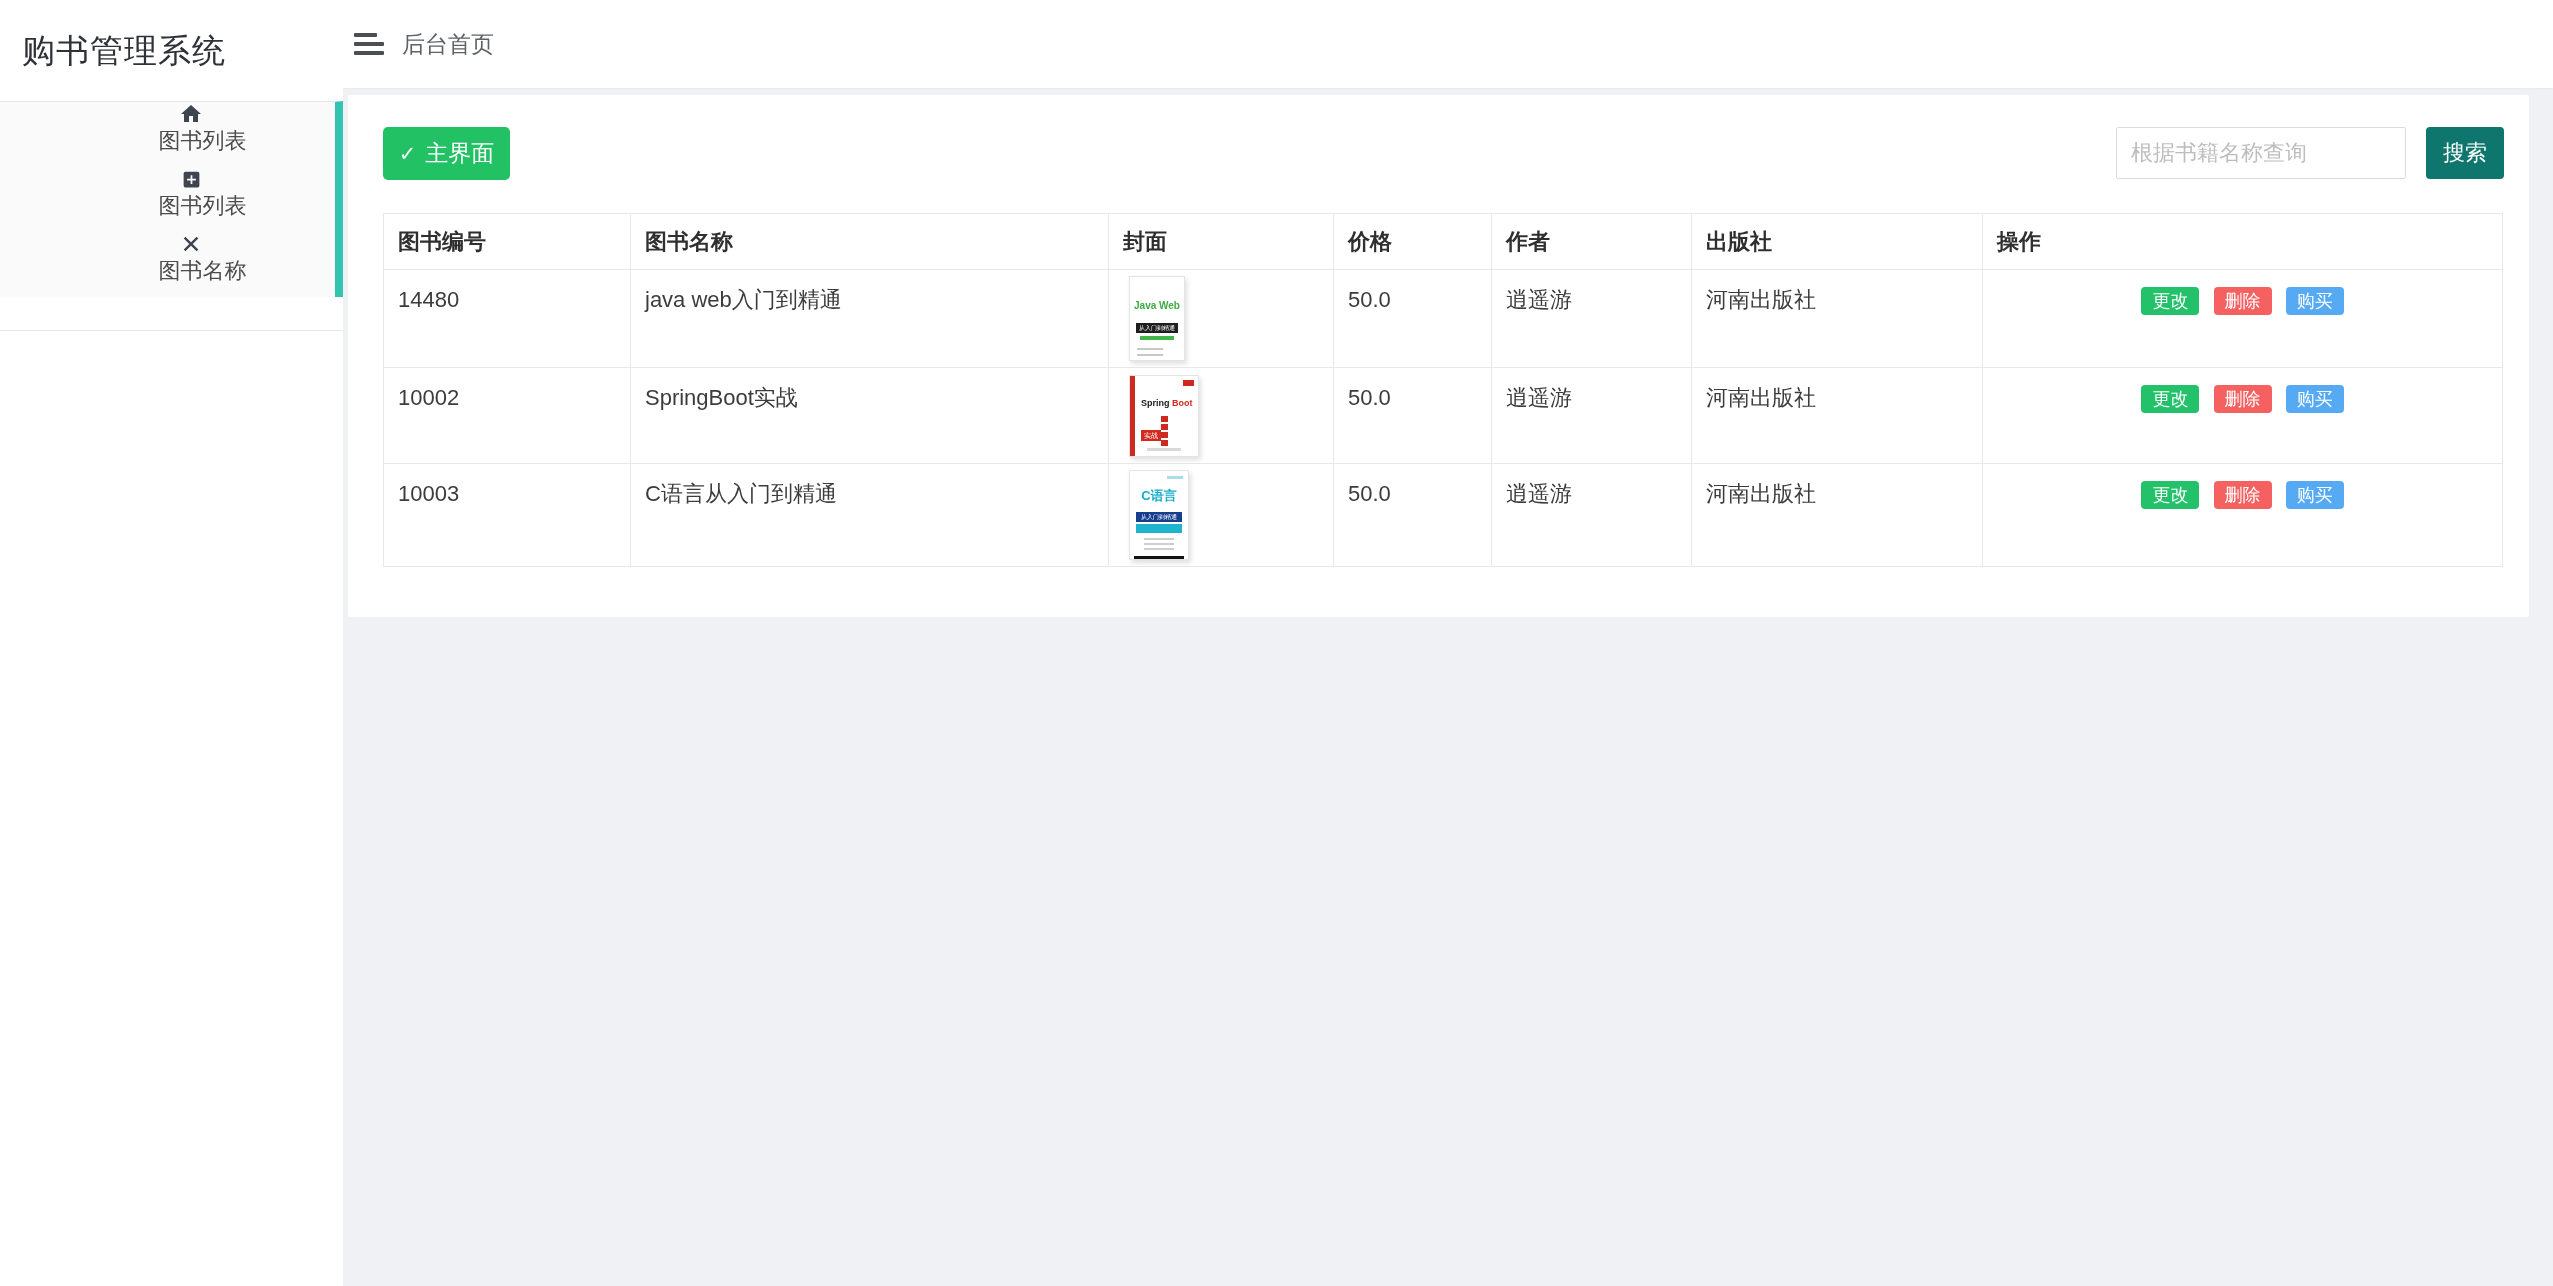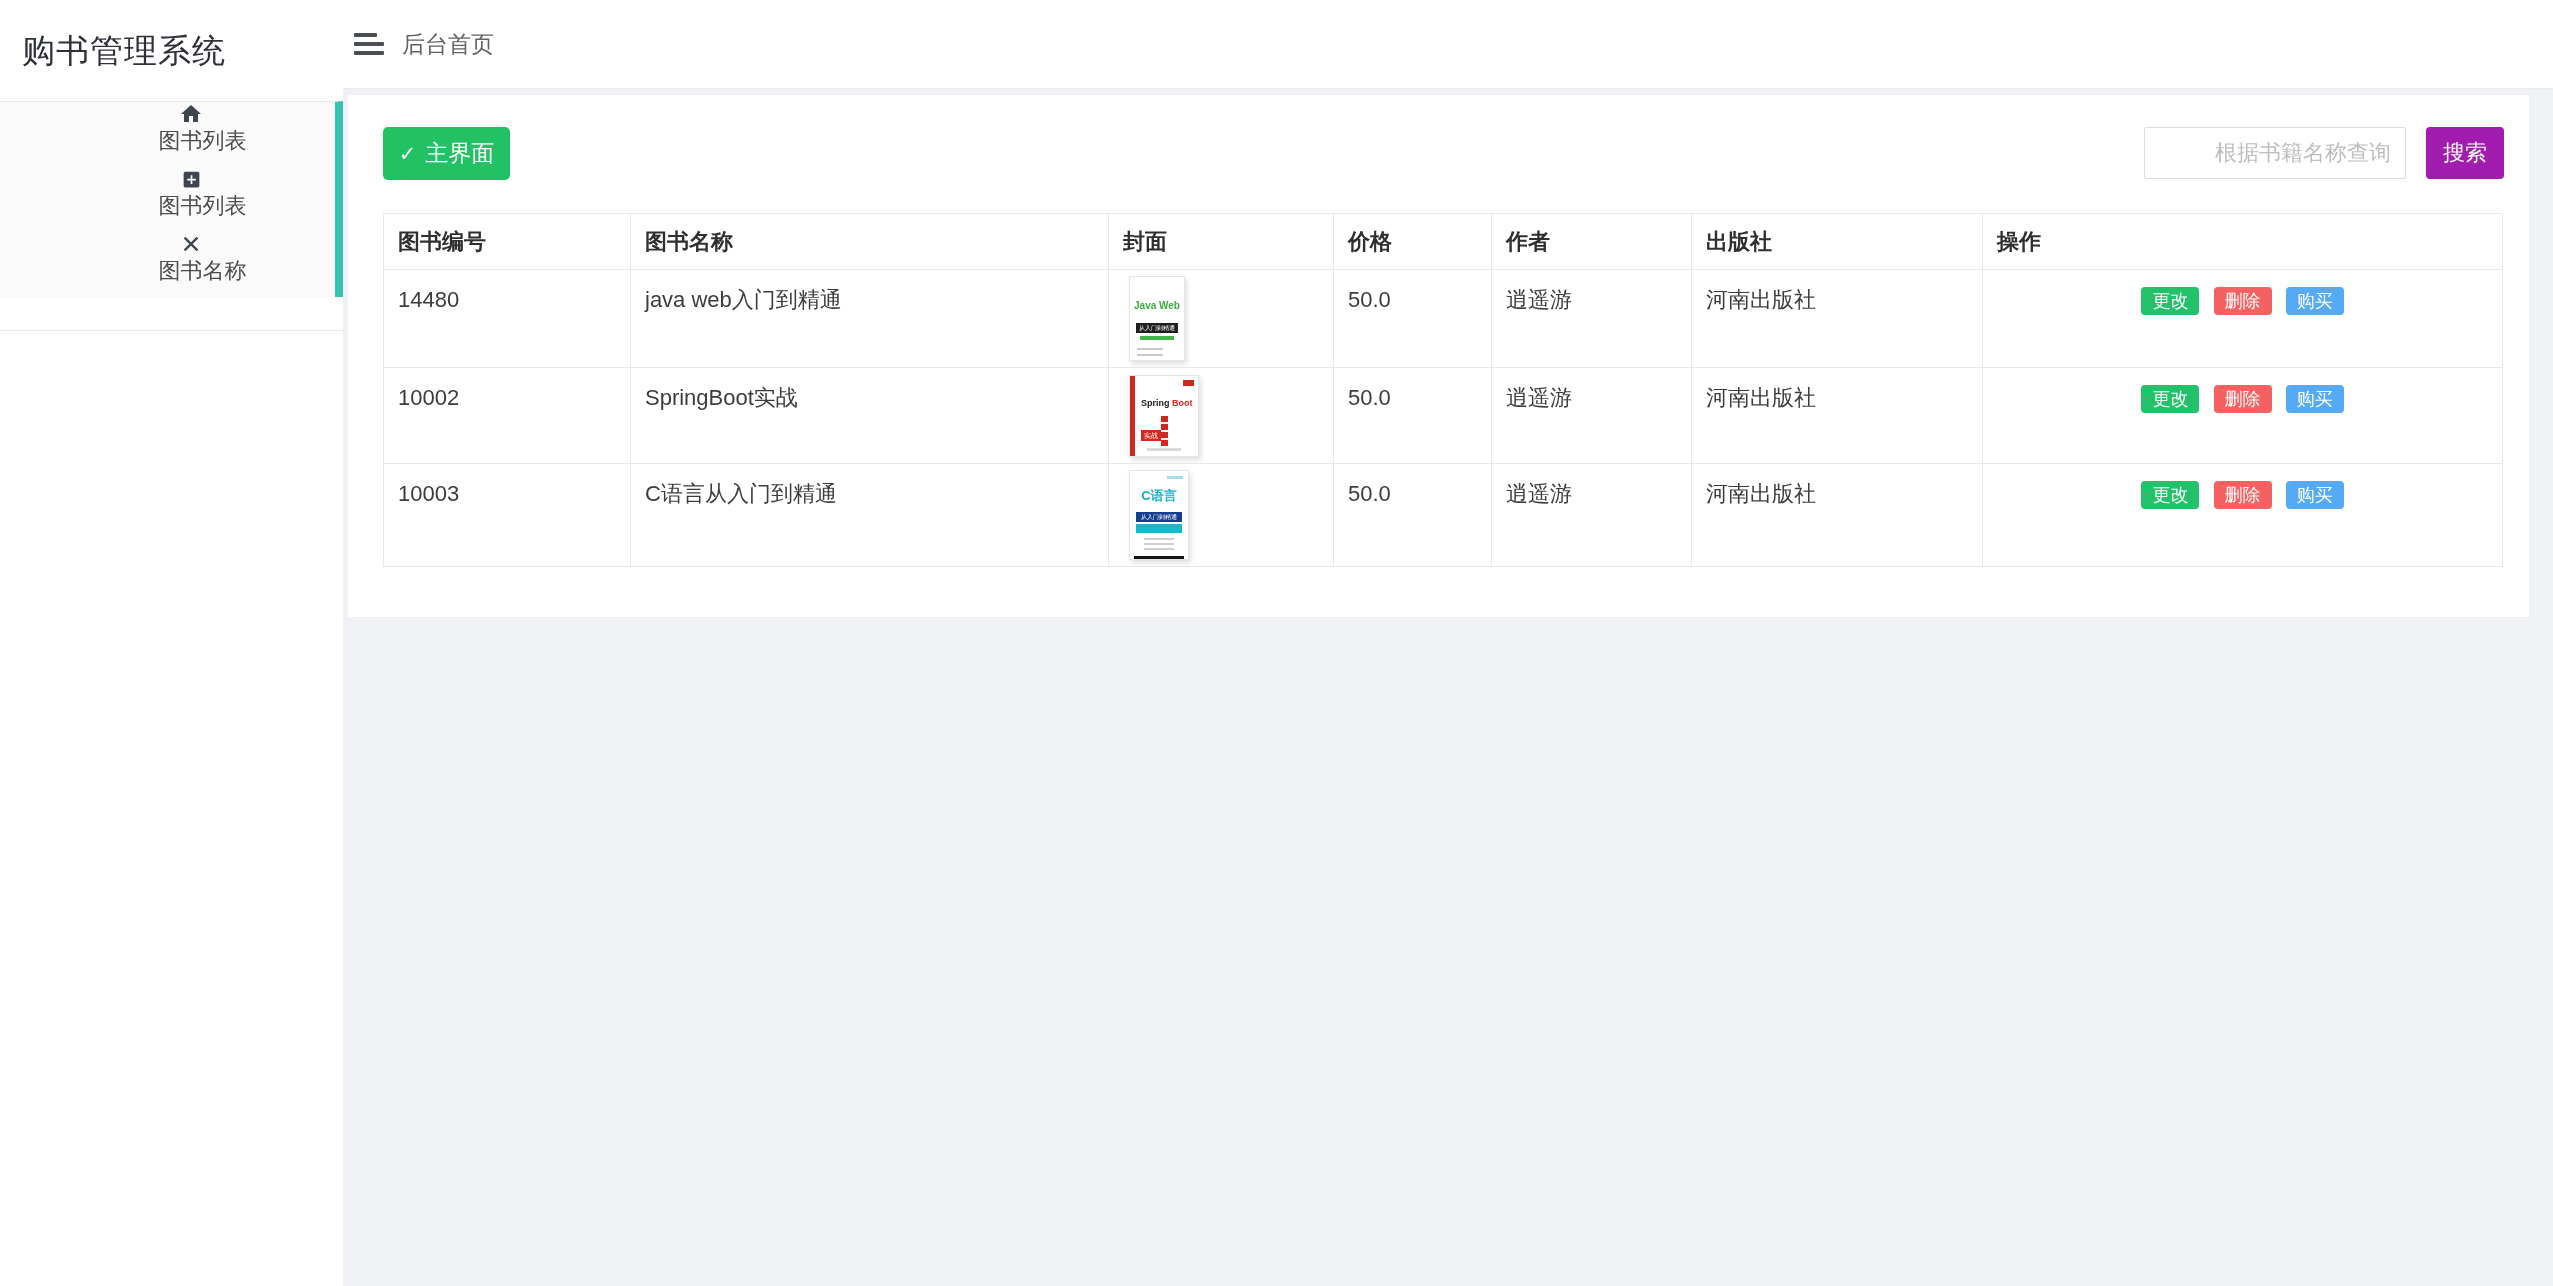--- a/index.html
+++ b/index.html
@@ -34,26 +34,26 @@
   .card{position:absolute;left:15px;top:7px;width:2181px;height:522px;background:#FFFFFF;border-radius:2px;box-sizing:border-box;padding:32px 25px 0 35px;}
   .toolbar{display:flex;justify-content:space-between;align-items:flex-start;}
   .btn-main{
     width:127px;height:53px;border:none;border-radius:5px;background:#21C164;color:#FFFFFF;
     font-size:23px;display:flex;align-items:center;justify-content:center;cursor:pointer;
     font-family:inherit;
   }
   .btn-main .check{font-size:21px;margin-right:9px;}
   .search-group{display:flex;align-items:center;}
   .search-input{
-    width:262px;height:52px;box-sizing:border-box;border:1px solid #DCDCDC;border-radius:2px;
-    padding:0 14px;font-size:22px;color:#333333;outline:none;font-family:Liberation Sans, sans-serif;text-align:right;
+    width:290px;height:52px;box-sizing:border-box;border:1px solid #DCDCDC;border-radius:2px;
+    padding:0 14px;font-size:22px;color:#333333;outline:none;font-family:Liberation Sans, sans-serif;
   }
   .search-input::placeholder{color:#BDBDBD;}
   .btn-search{
-    width:78px;height:52px;margin-left:20px;border:none;border-radius:4px;background:#a21caf;
+    width:78px;height:52px;margin-left:20px;border:none;border-radius:4px;background:#0f766e;
     color:#FFFFFF;font-size:22px;cursor:pointer;font-family:inherit;
   }
   
   .book-table{margin-top:33px;border-collapse:collapse;table-layout:fixed;width:2119px;}
   .book-table th,.book-table td{border:1px solid #E8E8E8;box-sizing:border-box;}
   .book-table th{height:56px;padding:0 14px;text-align:left;font-size:22px;font-weight:bold;color:#2F2F2F;}
   .book-table td{height:96px;padding:16px 14px 0;vertical-align:top;font-size:22px;color:#3C3C3C;line-height:28px;}
   td.cover-cell{padding:6px 14px 6px 20px;vertical-align:middle;}
   td.actions-cell{text-align:center;padding-top:16px;}
   .btn-sm{

